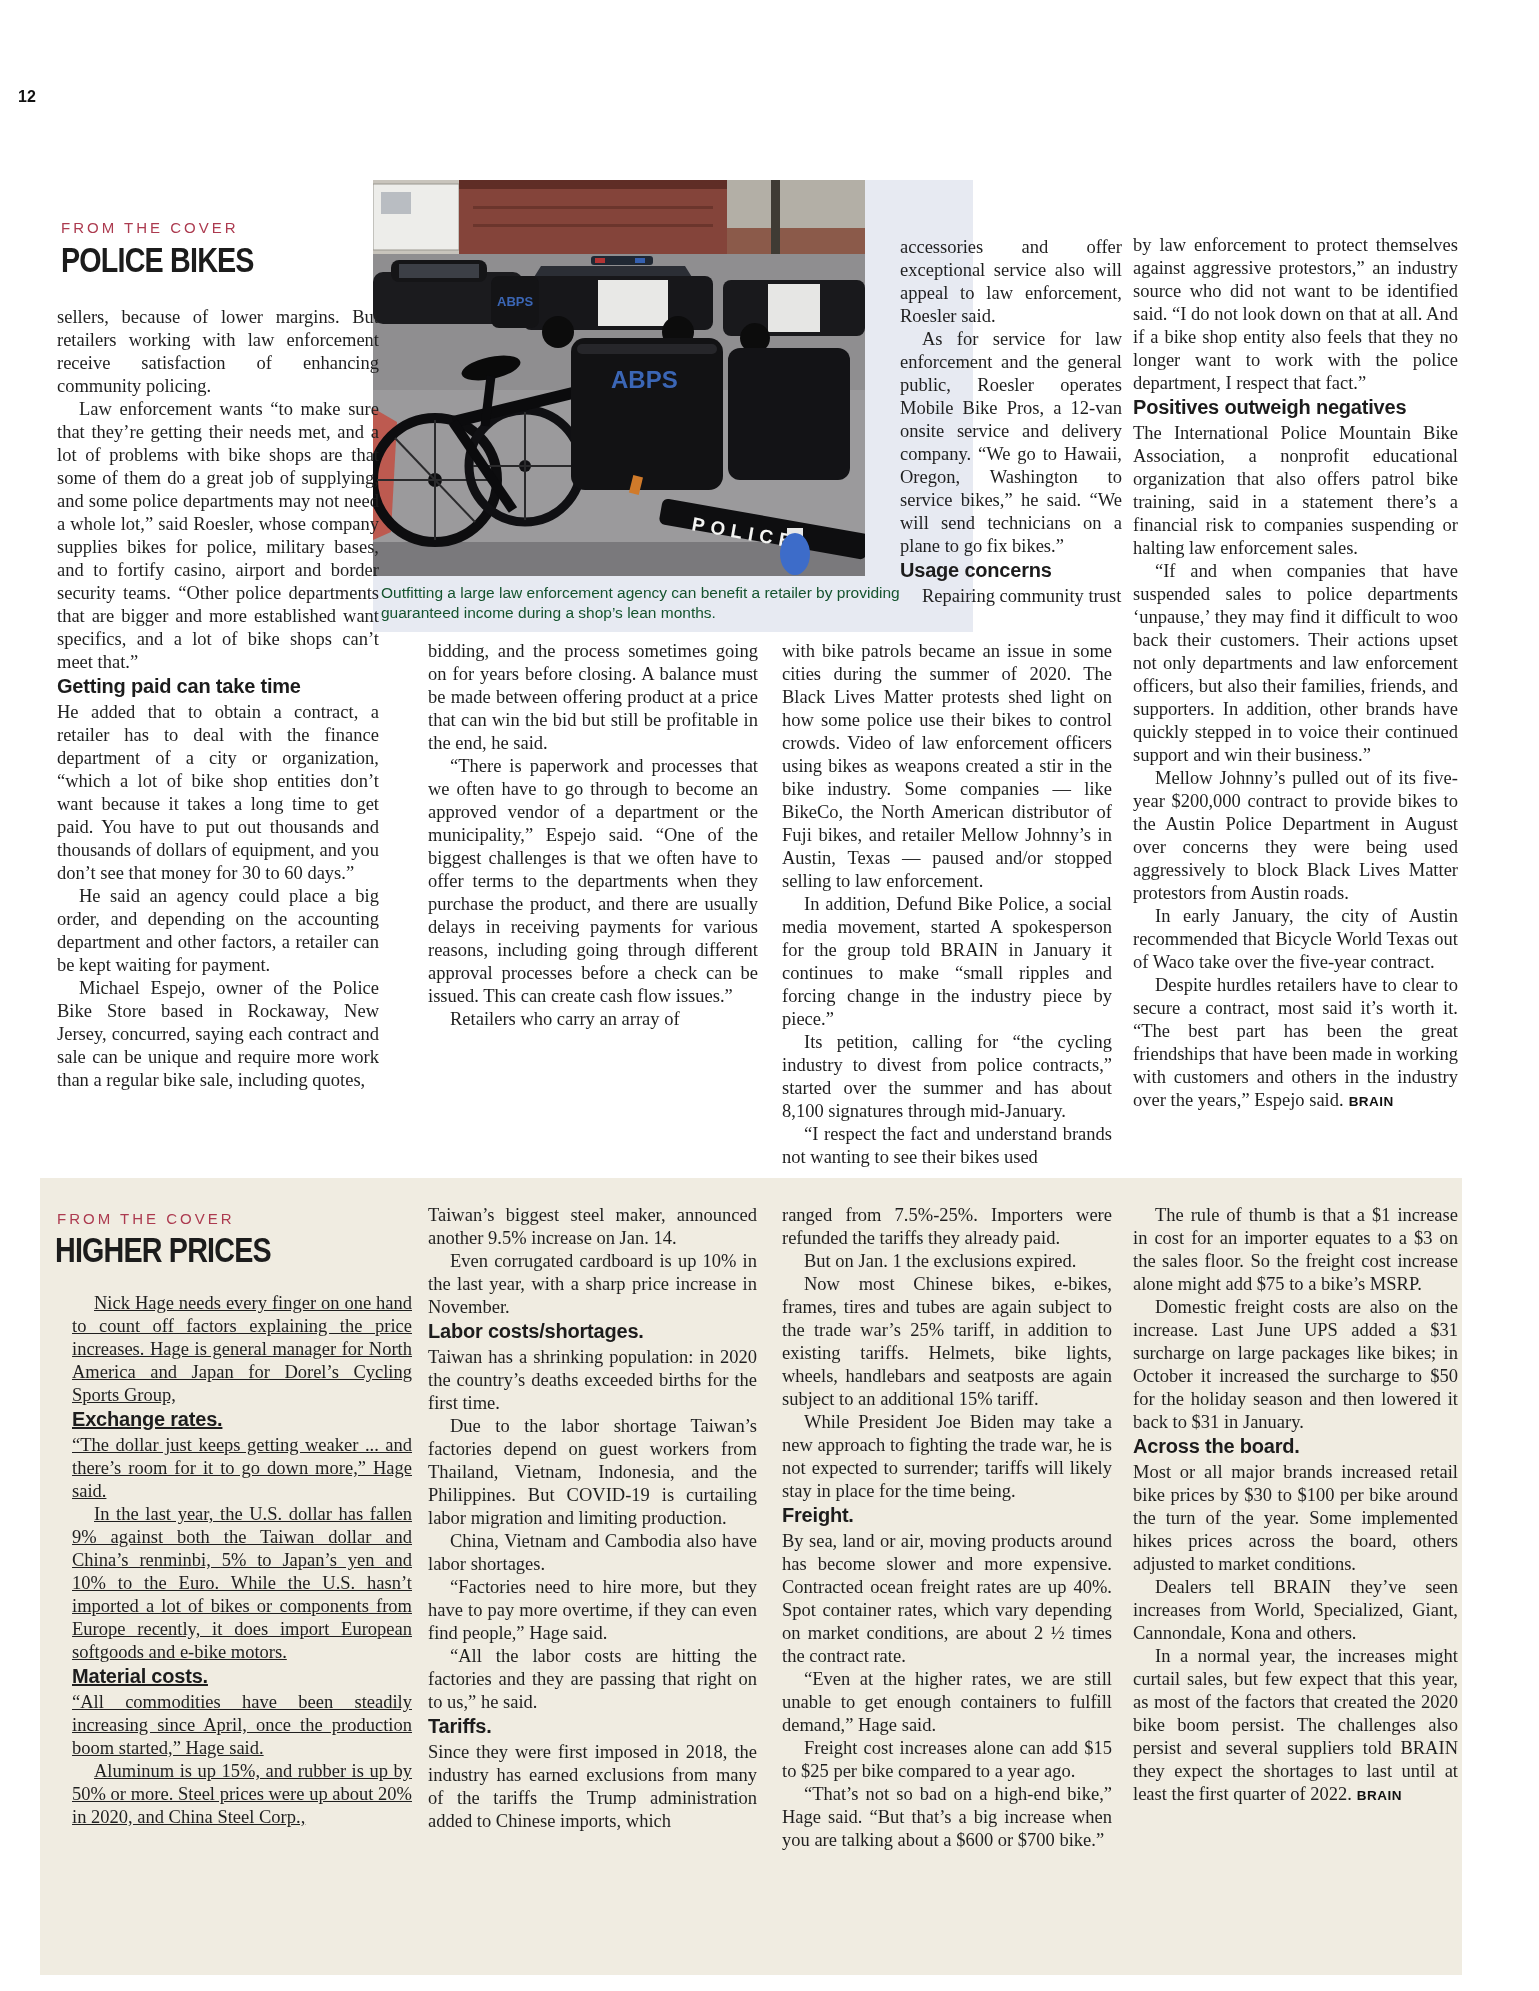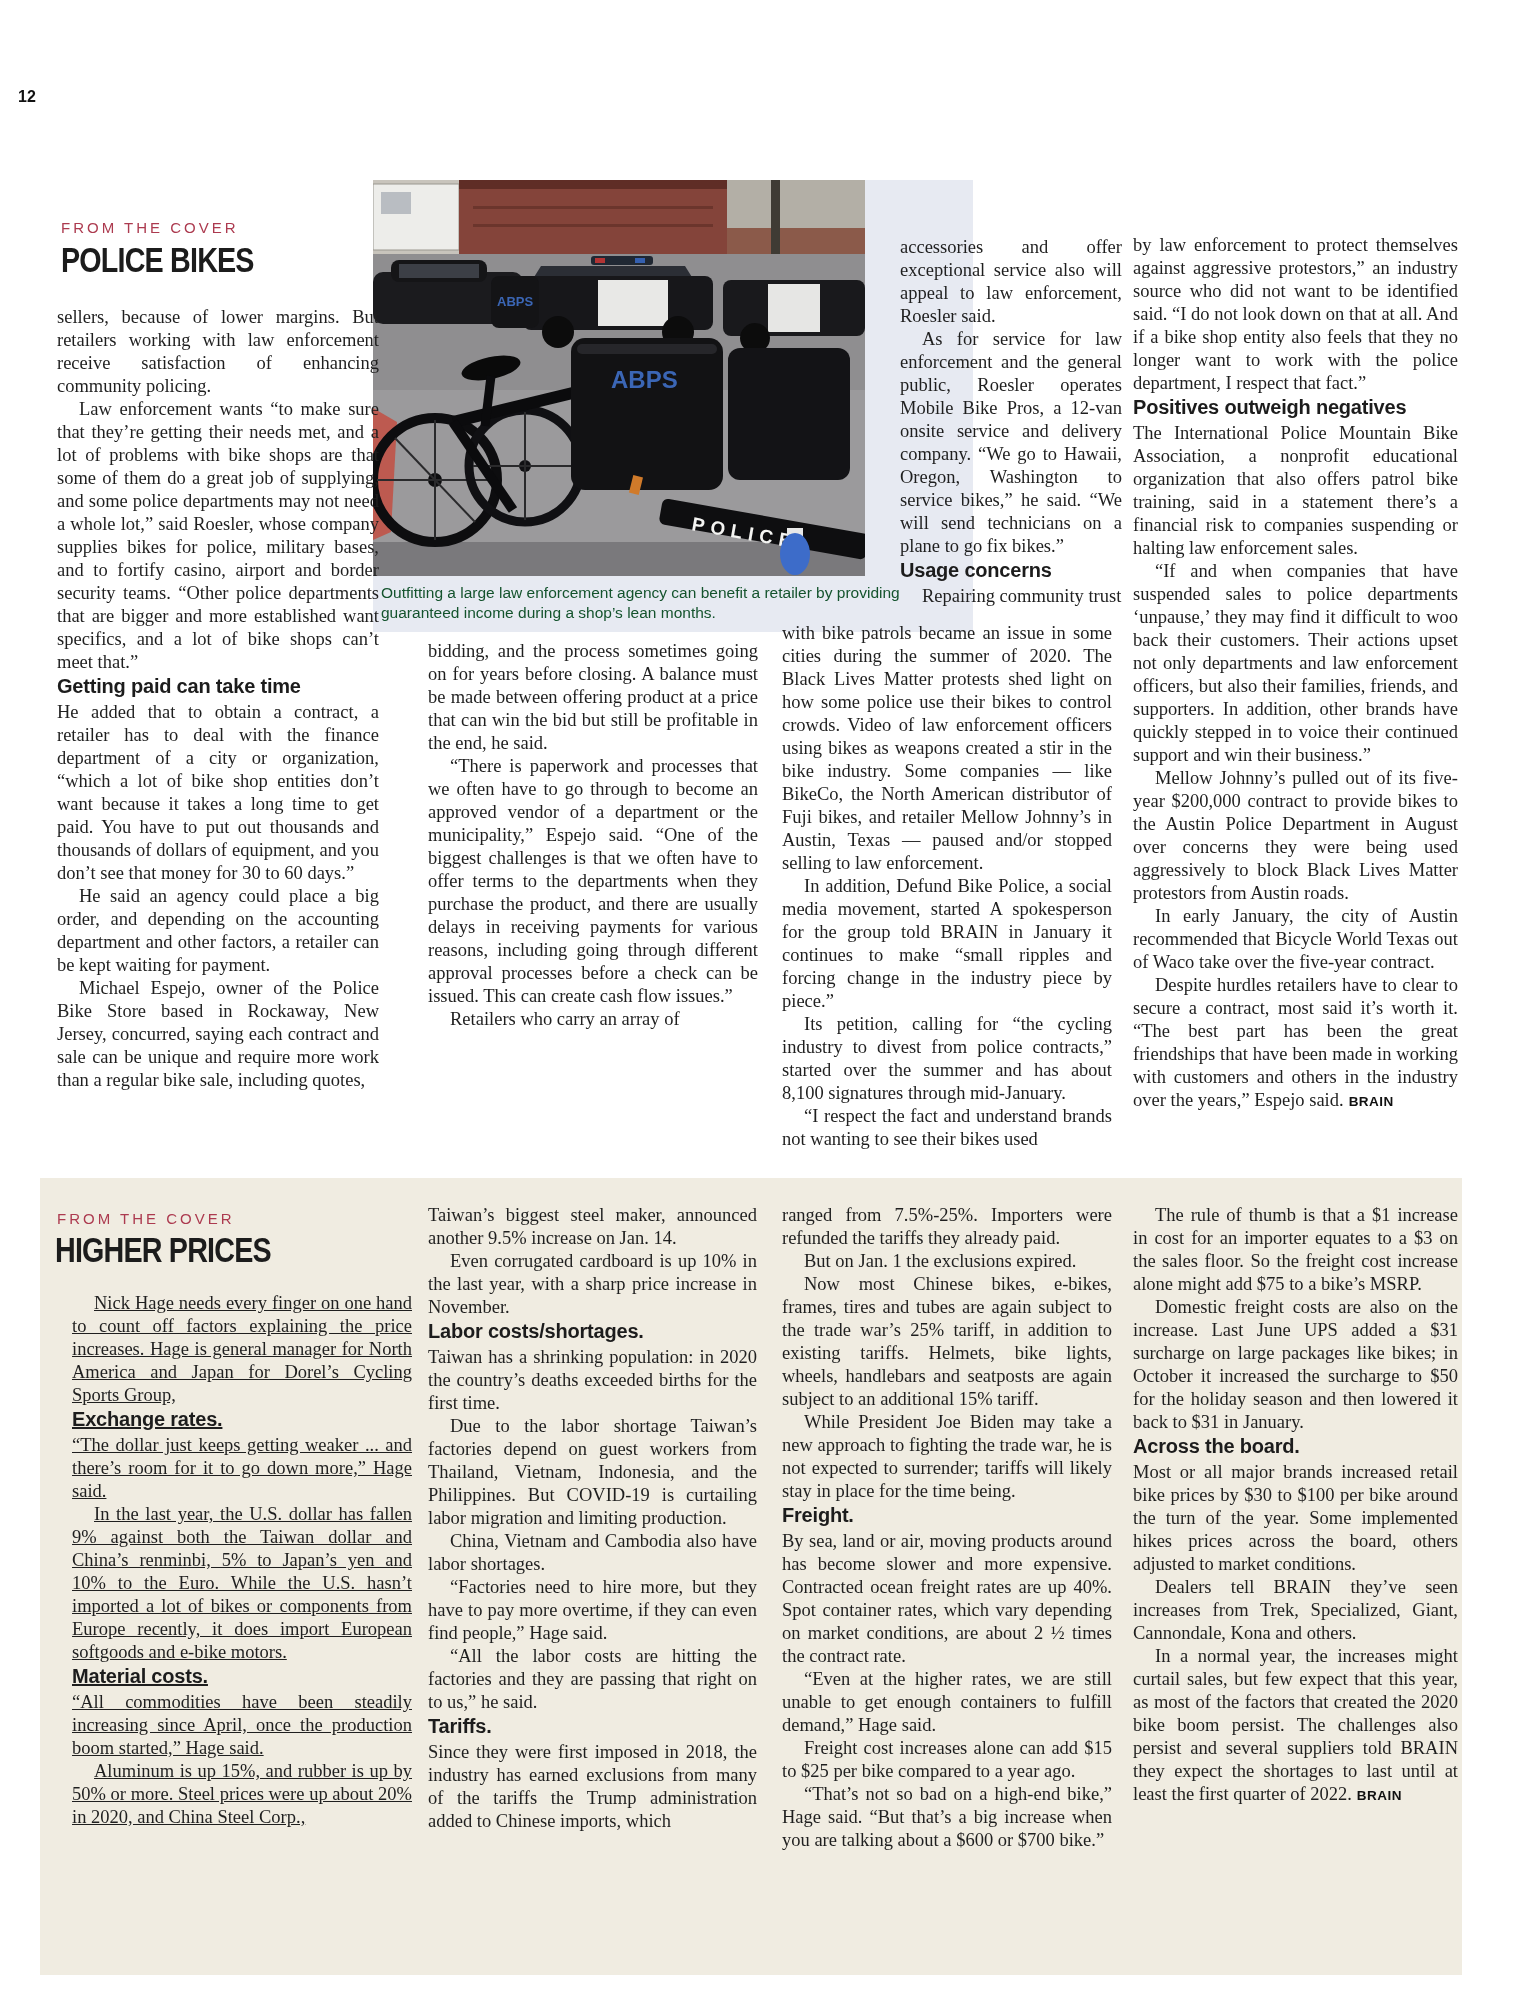--- a/index.html
+++ b/index.html
@@ -21,21 +21,21 @@
   .photo-panel{position:absolute;left:316px;top:10px;width:600px;background:#e7eaf2;}
   .photo-svg{display:block;width:492px;height:396px;}
   .caption{font-family:"Liberation Sans",sans-serif;font-size:15.5px;line-height:20px;
         color:#14532d;padding:7px 12px 9px 8px;}
   .brain{font-family:"Liberation Sans",sans-serif;font-weight:900;font-size:13.5px;
         letter-spacing:.5px;margin-left:5px;color:#111;}
   .top-article{left:57px;top:170px;width:1402px;height:995px;}
   .t-c1{left:0;top:136px;width:322px;}
   .t-c2{left:371px;top:470px;width:330px;}
   .t-c3top{left:843px;top:66px;width:222px;}
-  .t-c3{left:725px;top:452px;width:330px;}
+  .t-c3{left:725px;top:470px;width:330px;}
   .t-c4{left:1076px;top:64px;width:325px;}
   .bottom-panel{position:absolute;left:40px;top:1178px;width:1422px;height:797px;
         background:#f0ece1;}
   .b-kicker{position:absolute;left:17px;top:32px;}
   .b-headline{position:absolute;left:15px;top:48px;}
   .b-c1{left:32px;top:114px;width:340px;text-decoration:underline;}
   .b-c2{left:388px;top:26px;width:329px;}
   .b-c3{left:742px;top:26px;width:330px;}
   .b-c4{left:1093px;top:26px;width:325px;}
 </style>
@@ -190,17 +190,17 @@
       <p class="ind">“Even at the higher rates, we are still unable to get enough containers to fulfill demand,” Hage said.</p>
       <p class="ind">Freight cost increases alone can add $15 to $25 per bike compared to a year ago.</p>
       <p class="ind">“That’s not so bad on a high-end bike,” Hage said. “But that’s a big increase when you are talking about a $600 or $700 bike.”</p>
     </div>
 
     <div class="col bodytext b-c4">
       <p class="ind">The rule of thumb is that a $1 increase in cost for an importer equates to a $3 on the sales floor. So the freight cost increase alone might add $75 to a bike’s MSRP.</p>
       <p class="ind">Domestic freight costs are also on the increase. Last June UPS added a $31 surcharge on large packages like bikes; in October it increased the surcharge to $50 for the holiday season and then lowered it back to $31 in January.</p>
       <h3 class="subhead">Across the board.</h3>
       <p>Most or all major brands increased retail bike prices by $30 to $100 per bike around the turn of the year. Some implemented hikes prices across the board, others adjusted to market conditions.</p>
-      <p class="ind">Dealers tell BRAIN they’ve seen increases from Trek, Specialized, Giant, Cannondale, Kona and others.</p>
+      <p class="ind">Dealers tell BRAIN they’ve seen increases from World, Specialized, Giant, Cannondale, Kona and others.</p>
       <p class="ind"><span>In a normal year, the increases might curtail sales, but few expect that this year, as most of the factors that created the 2020 bike boom persist. The challenges also persist and several suppliers told BRAIN they expect the shortages to last until at least the first quarter of 2022.</span><span class="brain">BRAIN</span></p>
     </div>
   </div>
 </div>
 
 </body></html>

